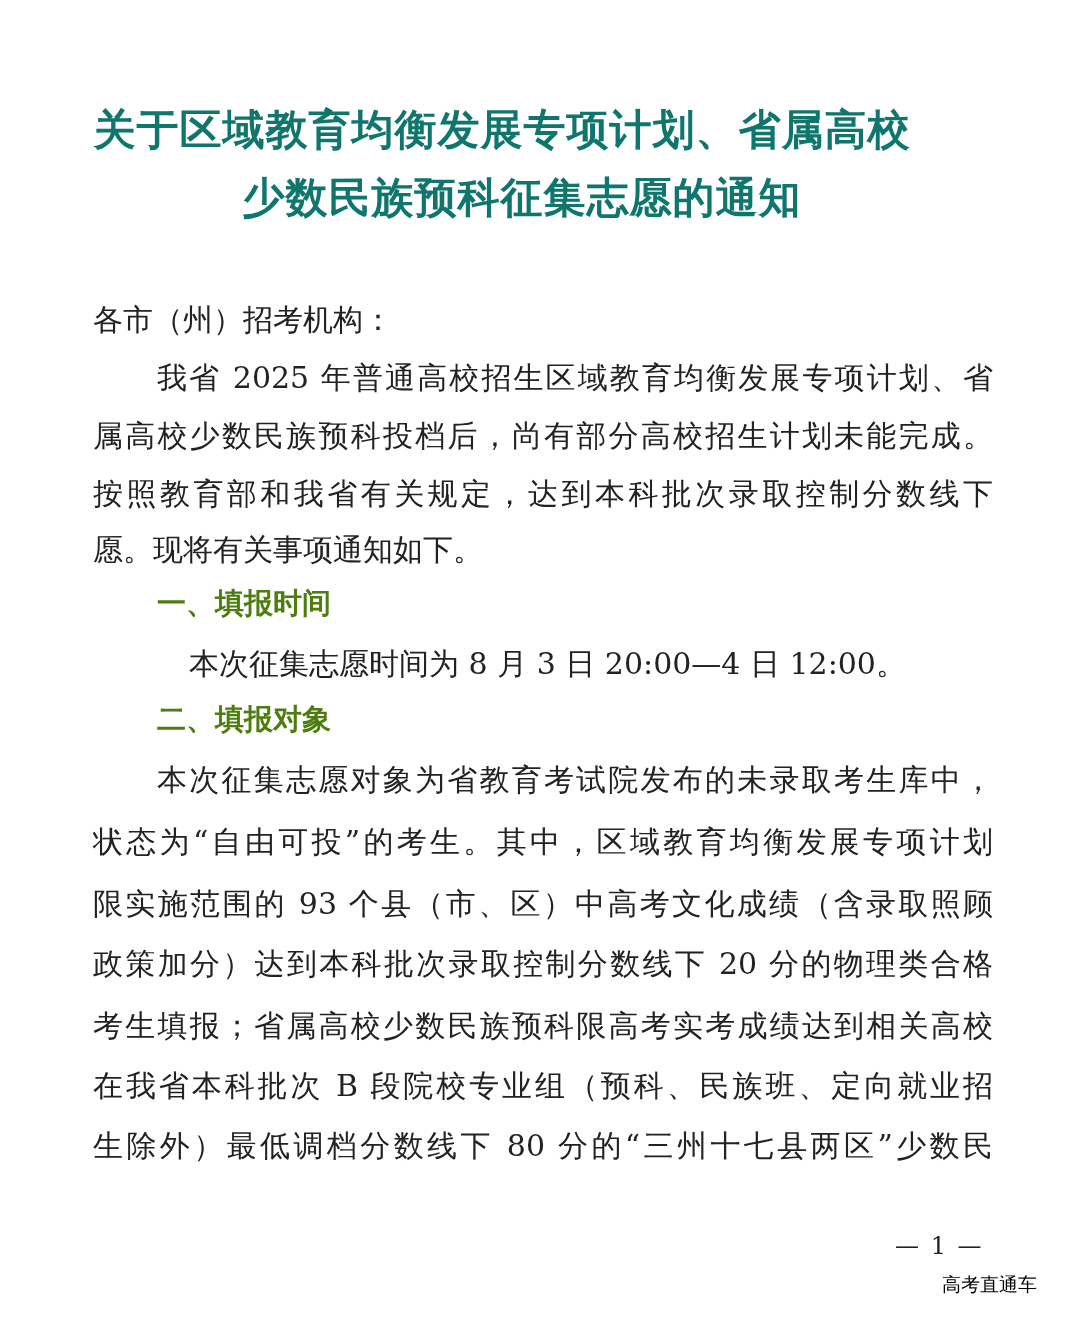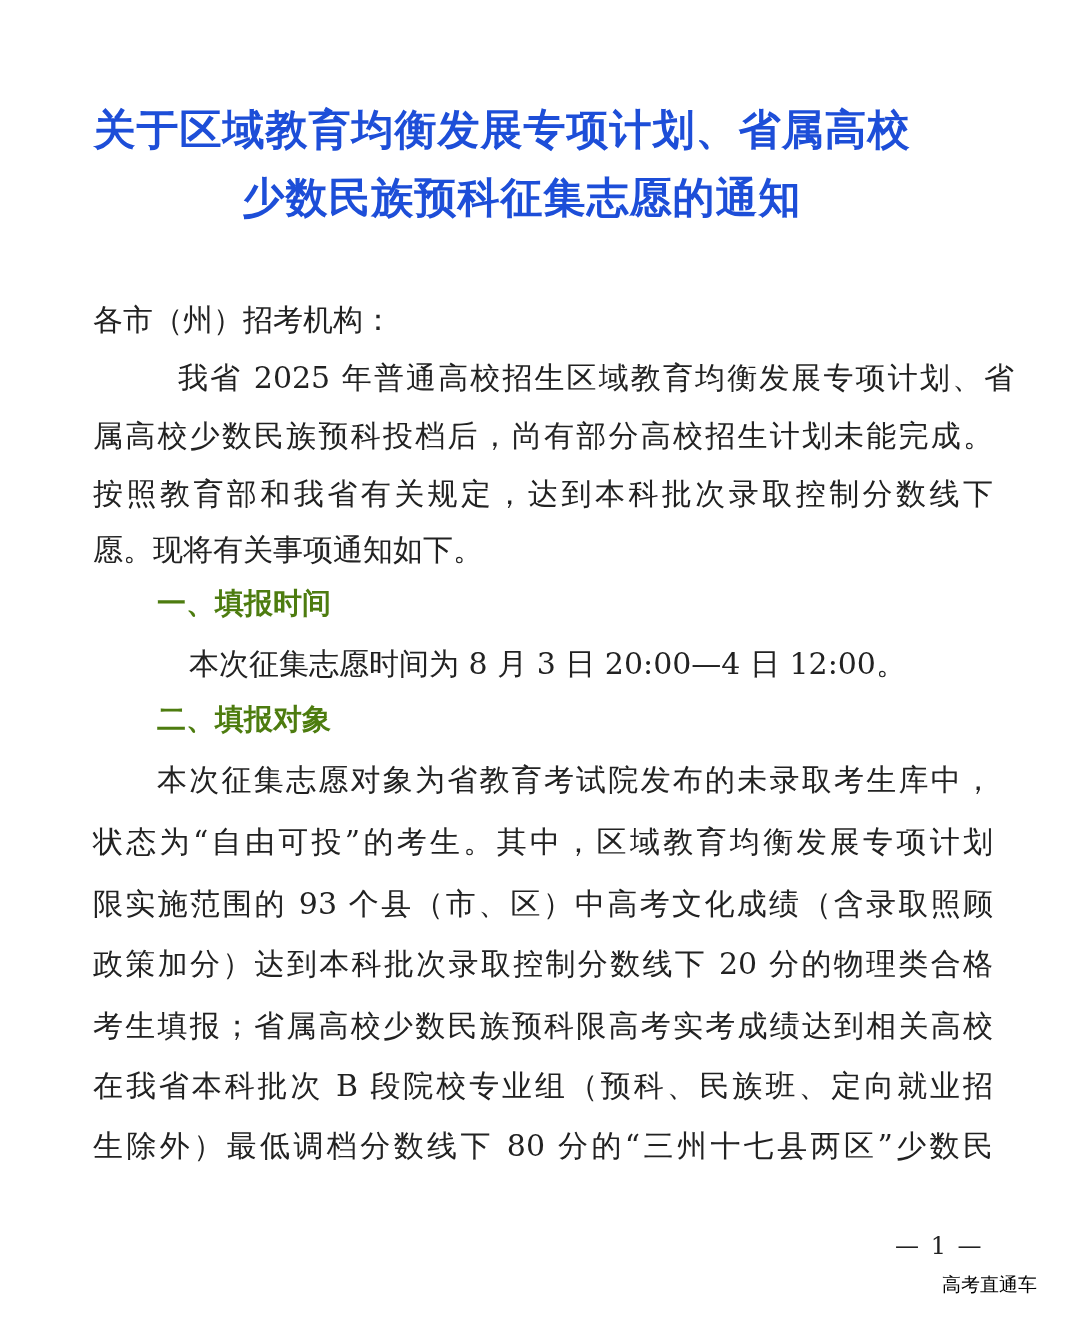--- a/index.html
+++ b/index.html
@@ -1,20 +1,20 @@
 <!DOCTYPE html>
 <html><head>
 <meta charset="utf-8">
 <style>
   html, body { margin: 0; padding: 0; background: #ffffff; }
   body { width: 1080px; height: 1325px; position: relative; overflow: hidden; color: #1a1a1a; }
   .title {
     position: absolute; left: 0; width: 1004px; text-align: center;
     font-family: "DejaVu Serif", "Liberation Serif", serif;
-    font-weight: bold; font-size: 42px; letter-spacing: 1px; color: #1d4ed8;
+    font-weight: bold; font-size: 42px; letter-spacing: 1px; color: #0f766e;
   }
   .t1 { top: 102px; }
   .t2 { top: 170px; padding-left: 20px; }
   .line {
     position: absolute; left: 93px; width: 900px;
     font-family: "DejaVu Serif", "Liberation Serif", serif;
     font-size: 30px; line-height: 40px; white-space: nowrap; color: #222;
     text-align: justify; text-align-last: justify;
   }
   .line.last { text-align-last: left; }
@@ -36,21 +36,21 @@
 </style>
 </head>
 <body>
 
 <div>
   <div class="title t1">关于区域教育均衡发展专项计划、省属高校</div>
   <div class="title t2">少数民族预科征集志愿的通知</div>
 
   <div class="line last" style="top:300px;">各市（州）招考机构：</div>
 
-  <div class="line indent" style="top:358px;margin-left:21px;">我省 2025 年普通高校招生区域教育均衡发展专项计划、省</div>
+  <div class="line indent" style="top:358px;">我省 2025 年普通高校招生区域教育均衡发展专项计划、省</div>
   <div class="line" style="top:416px;">属高校少数民族预科投档后，尚有部分高校招生计划未能完成。</div>
   <div class="line" style="top:474px;">按照教育部和我省有关规定，达到本科批次录取控制分数线下</div>
   <div class="line last" style="top:530px;">愿。现将有关事项通知如下。</div>
 
   <div class="heading" style="top:586px;">一、填报时间</div>
   <div class="line indent last" style="top:644px;margin-left:32px;">本次征集志愿时间为 8 月 3 日 20:00—4 日 12:00。</div>
 
   <div class="heading" style="top:702px;">二、填报对象</div>
   <div class="line indent" style="top:760px;">本次征集志愿对象为省教育考试院发布的未录取考生库中，</div>
   <div class="line" style="top:822px;">状态为“自由可投”的考生。其中，区域教育均衡发展专项计划</div>

